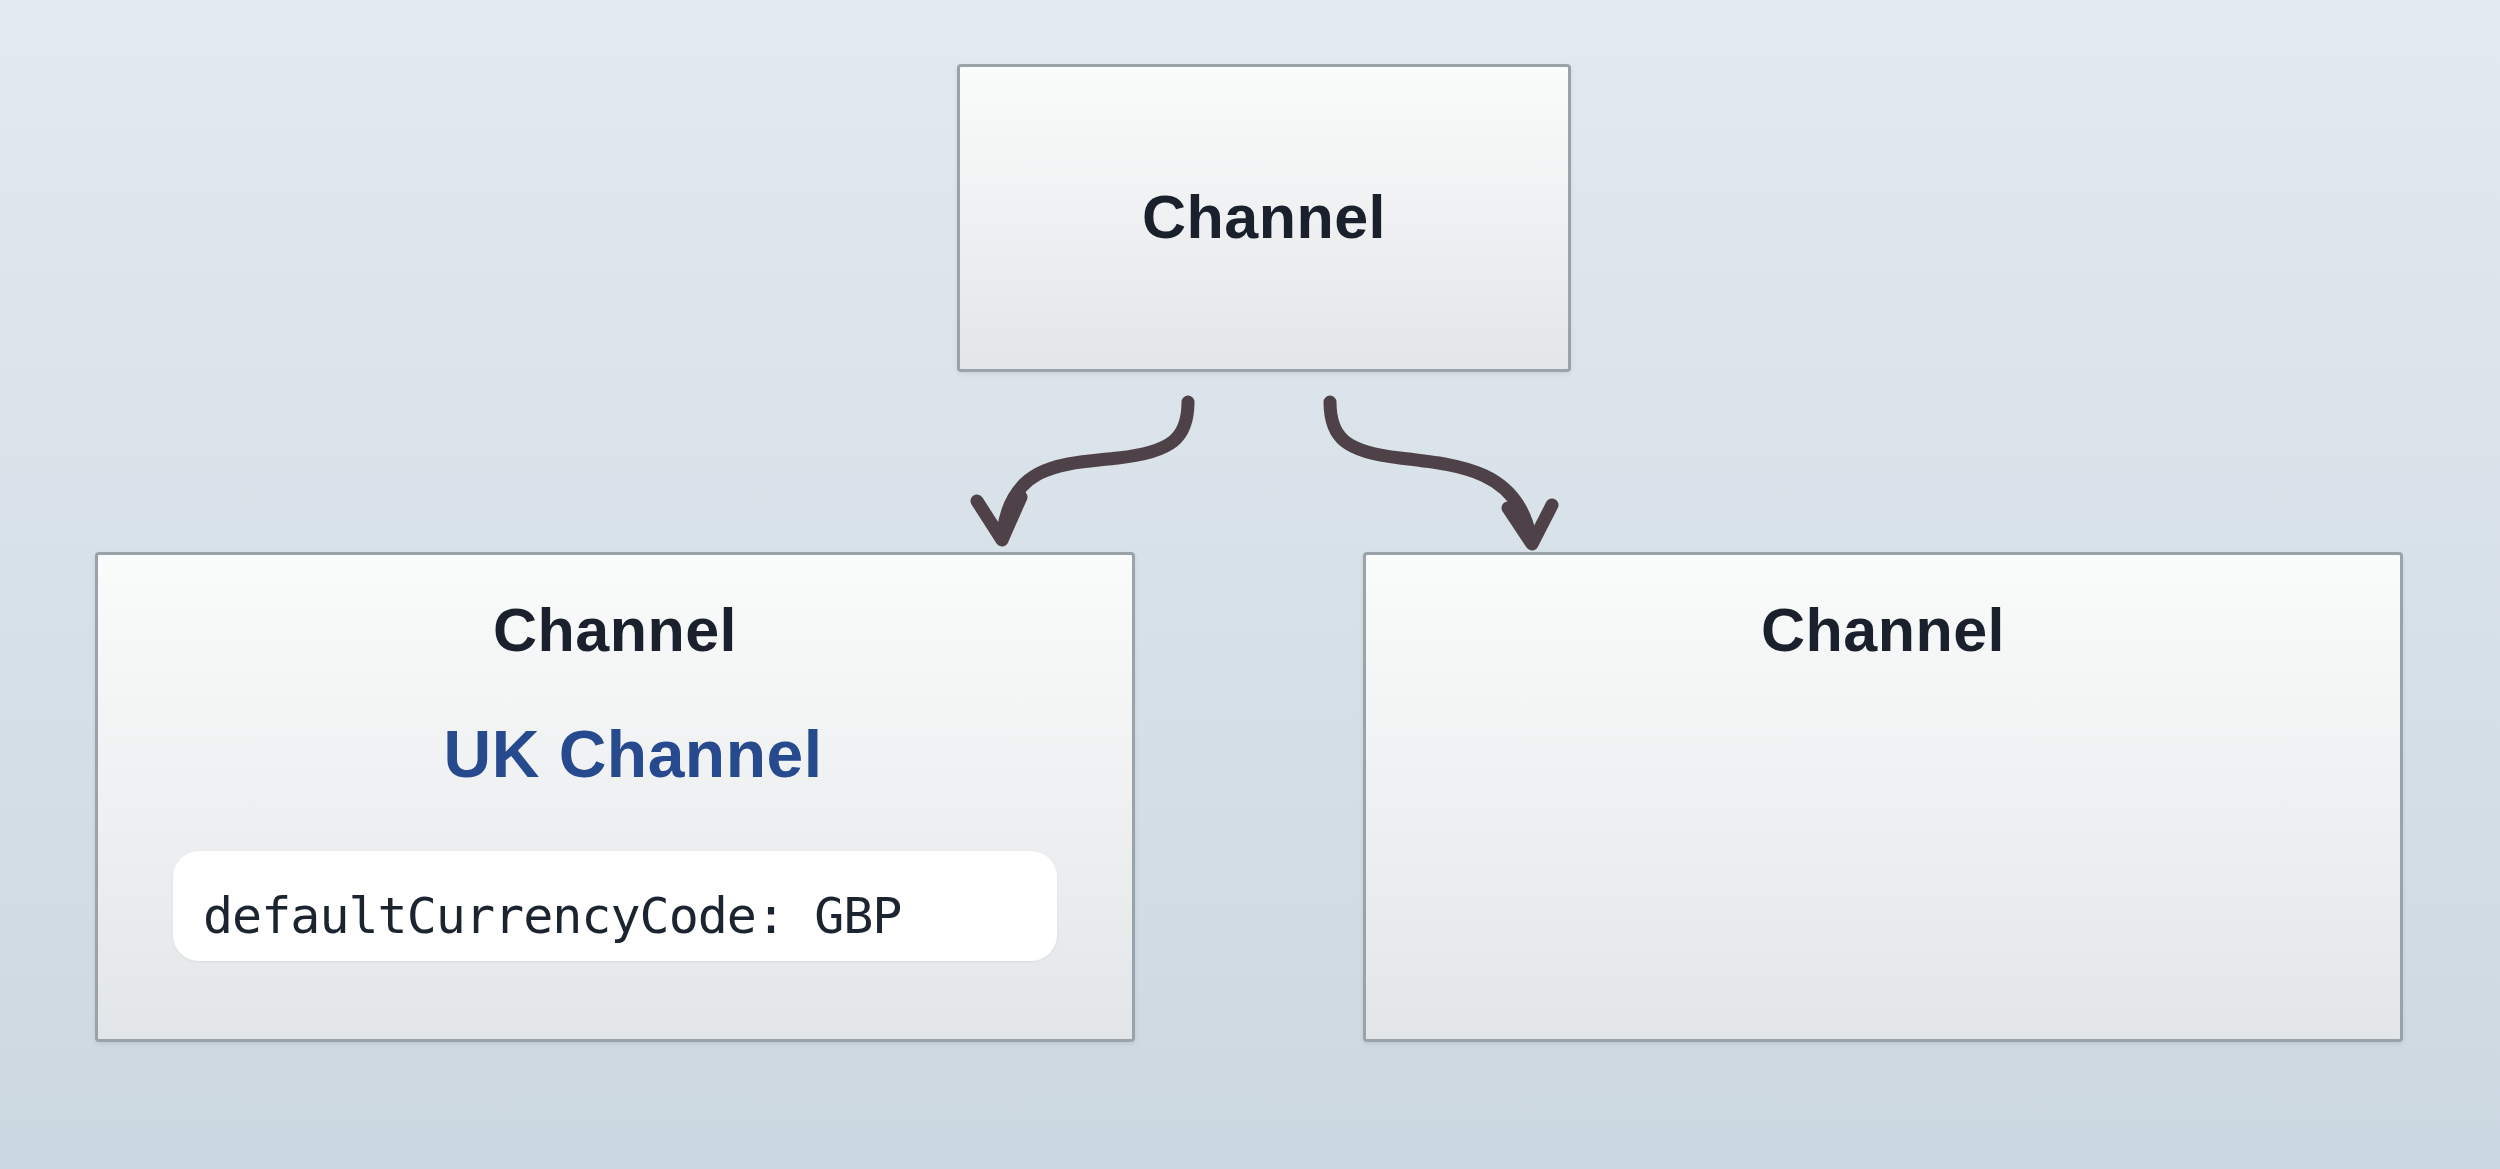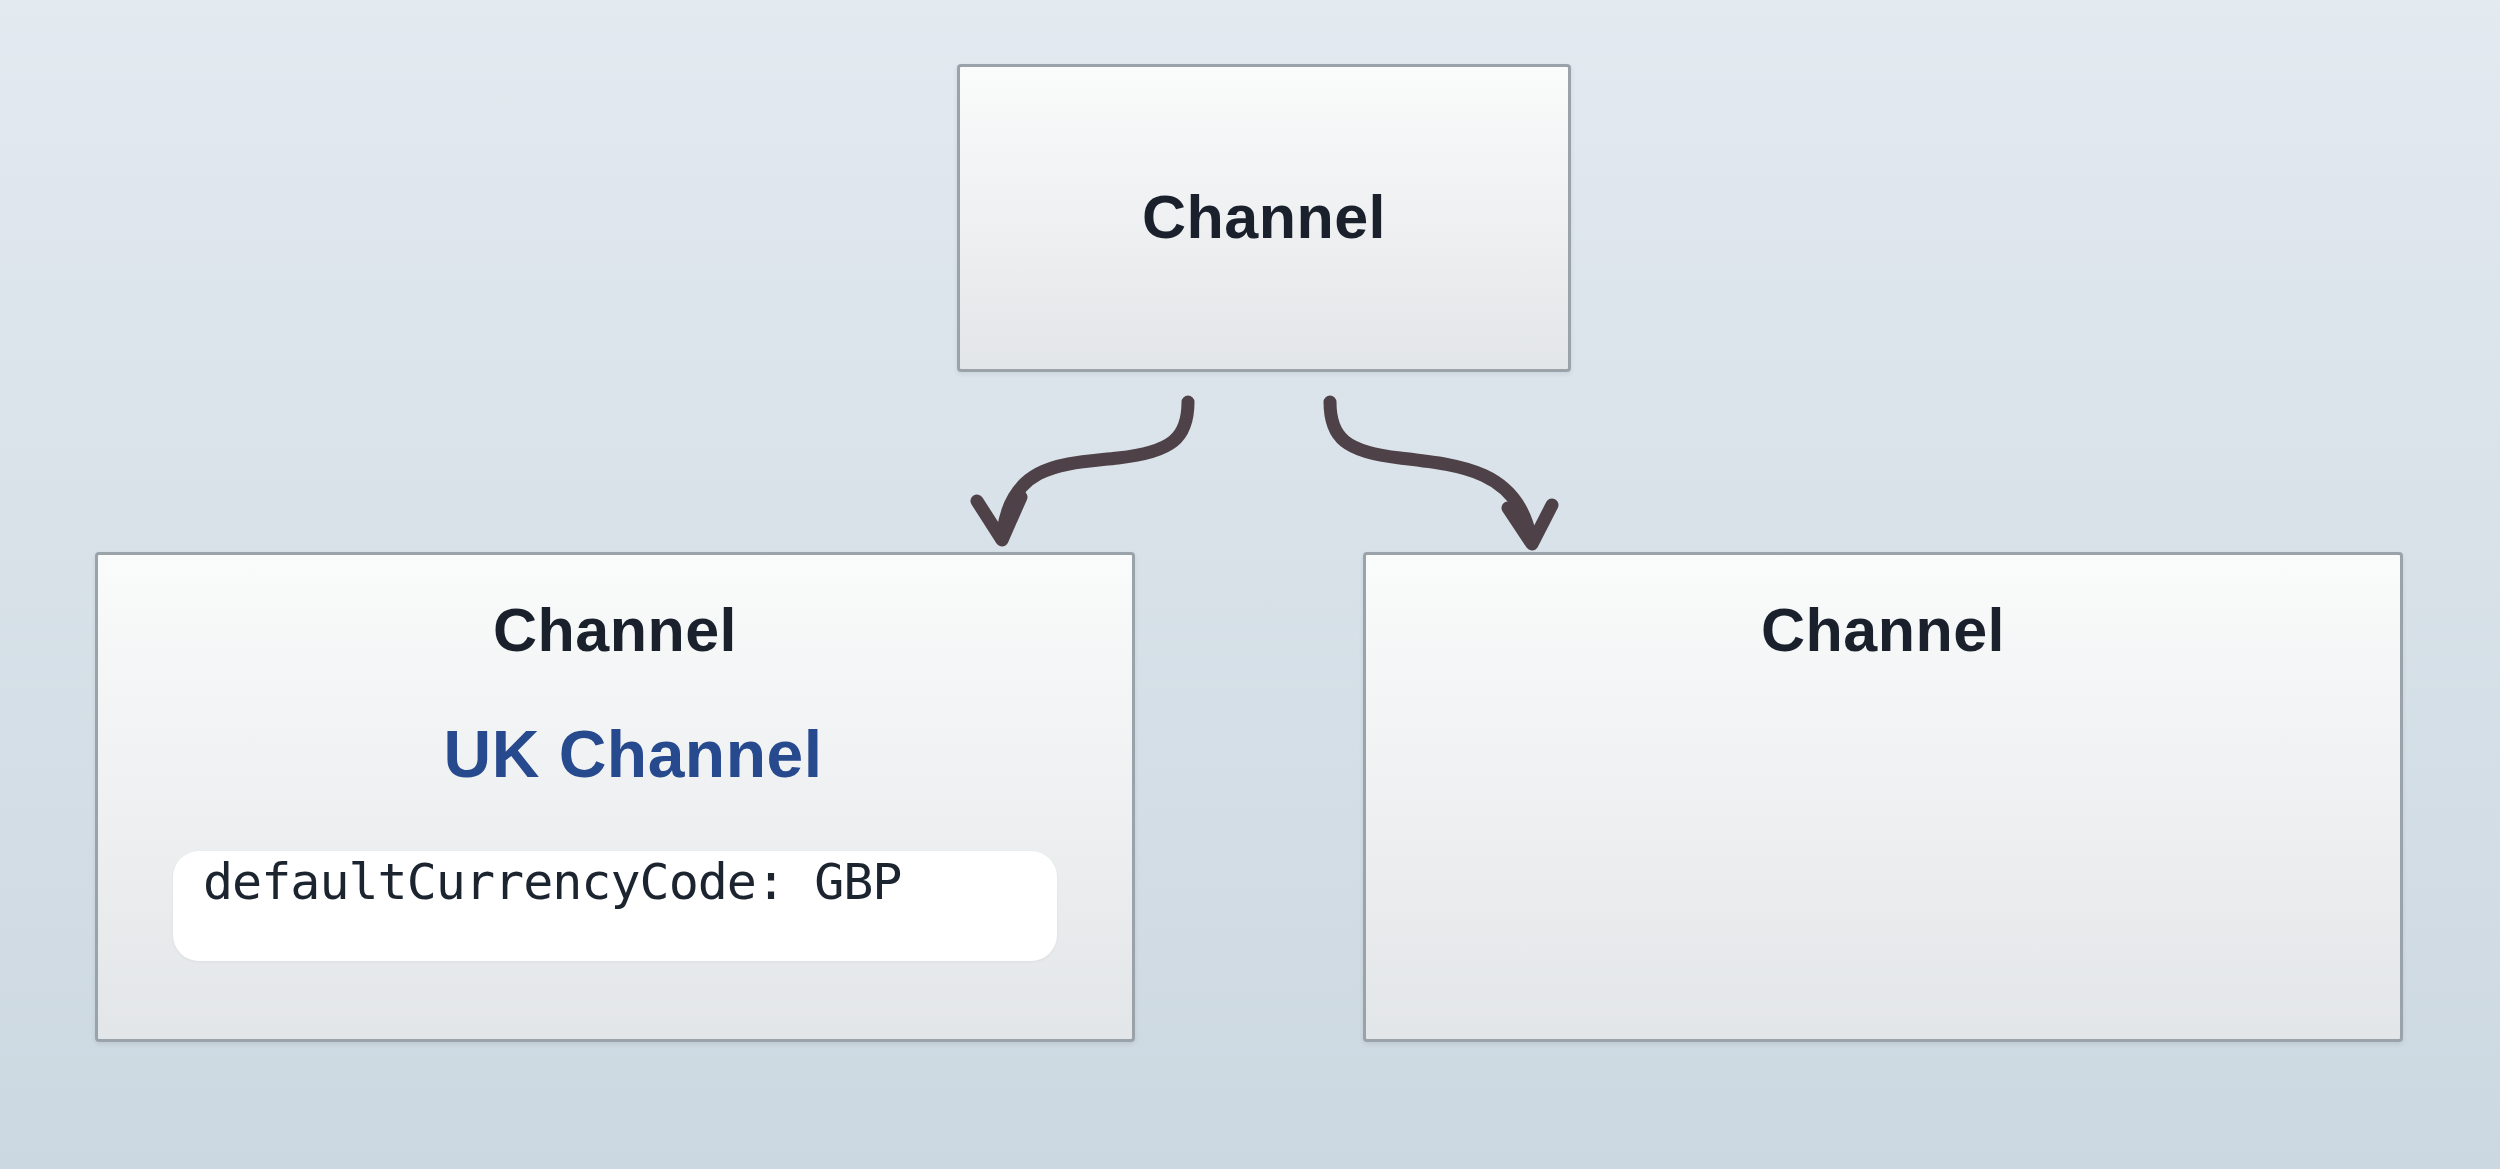--- a/index.html
+++ b/index.html
@@ -60,22 +60,22 @@
   .node-child .node-name { margin-top: 54px; margin-left: 36px; }
 
   .attr-pill {
     margin-top: 60px;
     box-sizing: border-box;
     width: calc(100% - 150px);
     height: 110px;
     background: var(--attribute-bg);
     border-radius: 26px;
     display: flex;
-    align-items: flex-start;
-    padding: 2px 30px;
+    align-items: flex-end;
+    padding: 16px 30px;
     box-shadow: 0 1px 3px rgba(40, 55, 70, 0.06);
   }
   .attr-text {
     font-family: "DejaVu Sans Mono", monospace;
     font-size: 50px;
     font-weight: 500;
     color: var(--attribute-text);
     letter-spacing: -1px;
     white-space: pre;
   }

